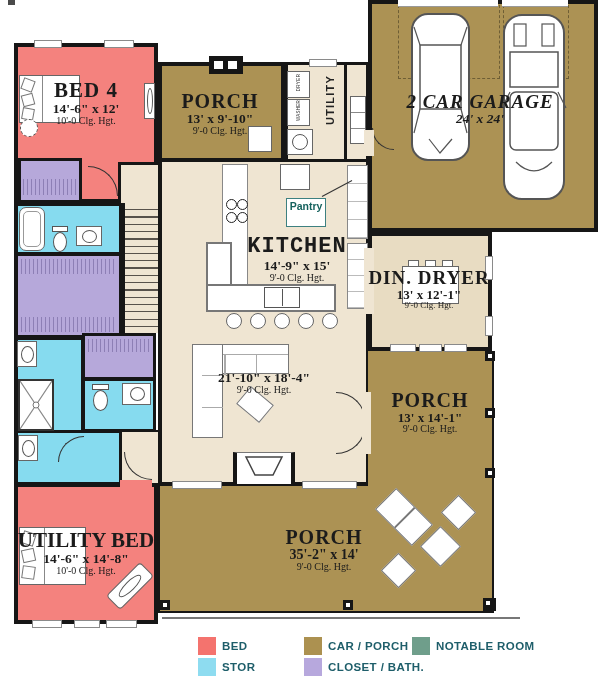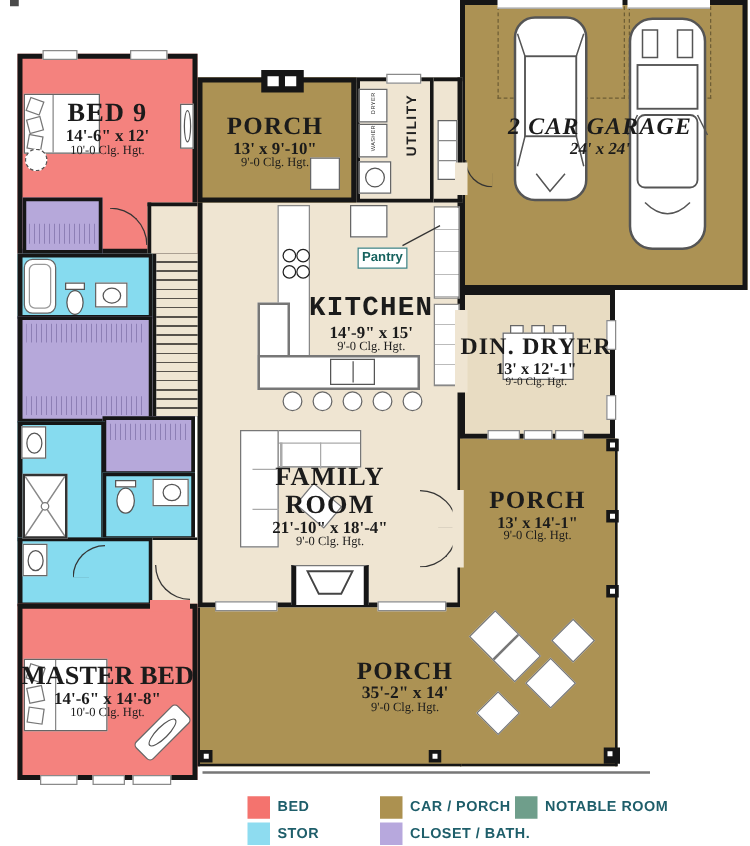--- a/index.html
+++ b/index.html
@@ -229,21 +229,21 @@
   <div class="furn" style="left:264px;top:287px;width:36px;height:21px;border-color:#555;">
     <div style="position:absolute;left:50%;top:1px;bottom:1px;width:1.2px;background:#555;"></div>
   </div>
   <div class="stool" style="left:226px;top:313px;"></div>
   <div class="stool" style="left:250px;top:313px;"></div>
   <div class="stool" style="left:274px;top:313px;"></div>
   <div class="stool" style="left:298px;top:313px;"></div>
   <div class="stool" style="left:322px;top:313px;"></div>
 
   <div style="position:absolute;left:322px;top:196px;width:34px;height:0;border-top:1.5px solid #333;transform:rotate(-28deg);transform-origin:left center;z-index:31;"></div>
-  <div style="position:absolute;left:286px;top:198px;width:40px;height:17px;background:#fff;border:1.5px solid #3d8080;box-sizing:border-box;z-index:32;text-align:center;font-family:'Liberation Sans',sans-serif;font-weight:bold;font-size:10.5px;color:#16625E;line-height:14px;">Pantry</div>
+  <div style="position:absolute;left:286px;top:198px;width:40px;height:29px;background:#fff;border:1.5px solid #3d8080;box-sizing:border-box;z-index:32;text-align:center;font-family:'Liberation Sans',sans-serif;font-weight:bold;font-size:10.5px;color:#16625E;line-height:14px;">Pantry</div>
 
   <div class="furn" style="left:192px;top:344px;width:97px;height:30px;border-color:#777;">
     <div style="position:absolute;left:0;top:9px;width:100%;height:1.2px;background:#aaa;"></div>
     <div style="position:absolute;left:33%;top:9px;width:1.2px;height:21px;background:#aaa;"></div>
     <div style="position:absolute;left:66%;top:9px;width:1.2px;height:21px;background:#aaa;"></div>
   </div>
   <div class="furn" style="left:192px;top:344px;width:31px;height:94px;border-color:#777;">
     <div style="position:absolute;left:9px;top:30px;width:21px;height:1.2px;background:#aaa;"></div>
     <div style="position:absolute;left:9px;top:62px;width:21px;height:1.2px;background:#aaa;"></div>
   </div>
@@ -256,21 +256,21 @@
   <div class="win" style="left:172px;top:481px;width:50px;height:8px;"></div>
   <div class="win" style="left:302px;top:481px;width:55px;height:8px;"></div>
 
   <div style="position:absolute;left:233px;top:452px;width:62px;height:32px;background:#fff;border-left:4px solid #161616;border-right:4px solid #161616;border-top:1.2px solid #777;box-sizing:border-box;z-index:24;">
     <svg width="54" height="30" viewBox="0 0 54 30">
         <polygon points="9,4 45,4 36,22 18,22" fill="none" stroke="#444" stroke-width="1.5"></polygon>
       </svg>
   </div>
 
   <div class="rlabel" style="left:16px;top:80px;width:140px;">
-    <div class="rname" style="font-size:21px;">BED 9</div>
+    <div class="rname" style="font-size:21px;">BED 4</div>
     <div class="rdims">14'-6" x 12'</div>
     <div class="rclg">10'-0 Clg. Hgt.</div>
   </div>
   <div class="rlabel" style="left:158px;top:91px;width:124px;">
     <div class="rname" style="font-size:20px;">PORCH</div>
     <div class="rdims">13' x 9'-10"</div>
     <div class="rclg">9'-0 Clg. Hgt.</div>
   </div>
   <div class="rlabel" style="left:380px;top:92px;width:200px;font-style:italic;">
     <div class="rname" style="font-size:19px;">2 CAR GARAGE</div>
@@ -280,31 +280,30 @@
     <div class="rname" style="font-size:22px;font-family:Liberation Mono, monospace;">KITCHEN</div>
     <div class="rdims">14'-9" x 15'</div>
     <div class="rclg">9'-0 Clg. Hgt.</div>
   </div>
   <div class="rlabel" style="left:368px;top:268px;width:122px;">
     <div class="rname" style="font-size:19px;">DIN. DRYER</div>
     <div class="rdims" style="font-size:13px;">13' x 12'-1"</div>
     <div class="rclg" style="font-size:9px;">9'-0 Clg. Hgt.</div>
   </div>
   <div class="rlabel" style="left:188px;top:371px;width:152px;">
-    <div class="rname" style="font-size:21px;">FAMILY ROOM</div>
     <div class="rdims">21'-10" x 18'-4"</div>
     <div class="rclg">9'-0 Clg. Hgt.</div>
   </div>
   <div class="rlabel" style="left:370px;top:390px;width:120px;">
     <div class="rname" style="font-size:20px;">PORCH</div>
     <div class="rdims" style="font-size:13px;">13' x 14'-1"</div>
     <div class="rclg">9'-0 Clg. Hgt.</div>
   </div>
   <div class="rlabel" style="left:16px;top:530px;width:140px;">
-    <div class="rname" style="font-size:21px;letter-spacing:0;">MASTER BED</div>
+    <div class="rname" style="font-size:21px;letter-spacing:0;">UTILITY BED</div>
     <div class="rdims">14'-6" x 14'-8"</div>
     <div class="rclg">10'-0 Clg. Hgt.</div>
   </div>
   <div class="rlabel" style="left:249px;top:527px;width:150px;">
     <div class="rname" style="font-size:20px;">PORCH</div>
     <div class="rdims" style="font-size:14px;">35'-2" x 14'</div>
     <div class="rclg">9'-0 Clg. Hgt.</div>
   </div>
 
   <div class="legend-swatch" style="left: 198px; top: 637px; background-color: rgb(244, 115, 110);"></div>

